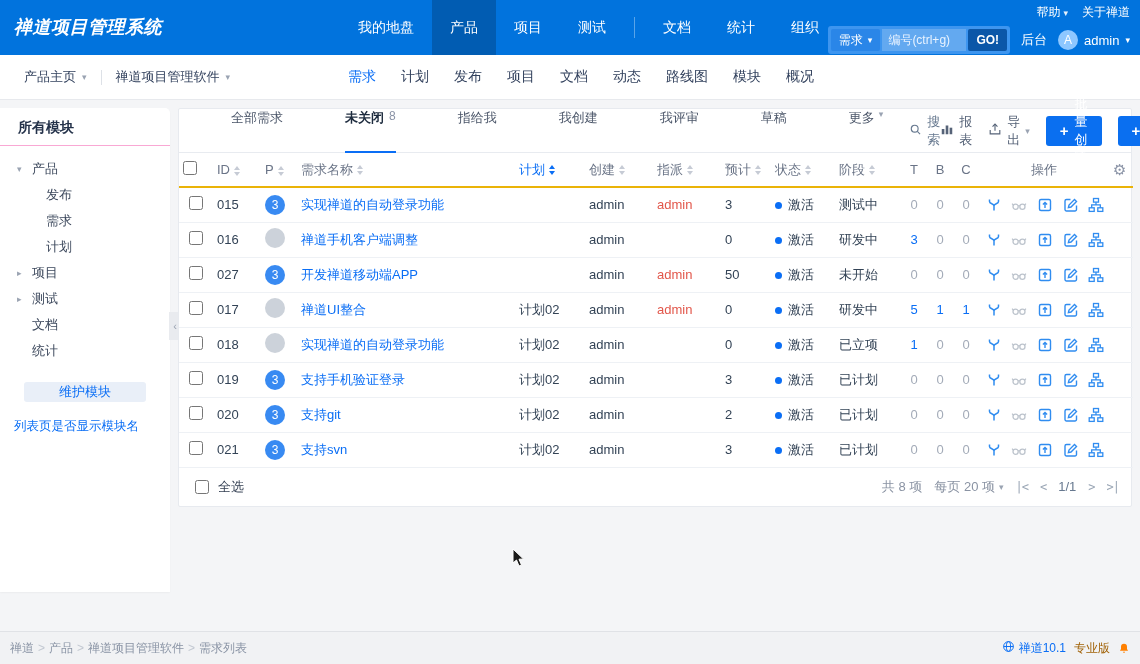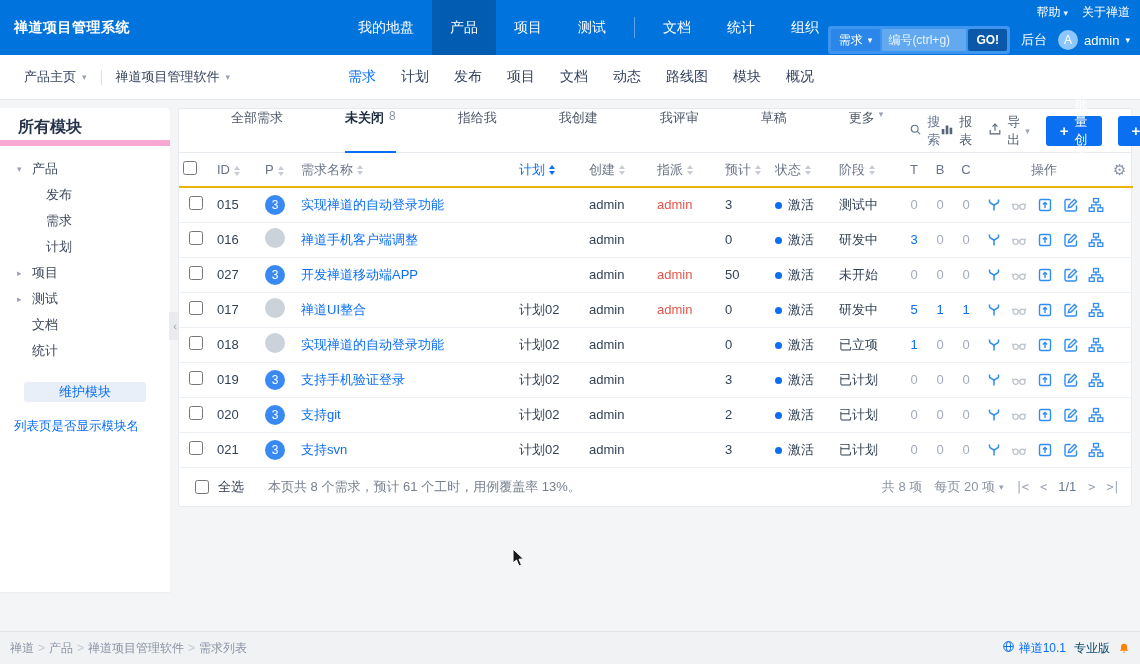--- a/index.html
+++ b/index.html
@@ -2,21 +2,21 @@
 <html><head>
 <meta charset="utf-8">
 <style>
   * { box-sizing: border-box; margin: 0; padding: 0; }
   html,body { width:1140px; height:664px; }
   body { font-family:"Liberation Sans","DejaVu Sans",sans-serif; font-size:13px; background:#f4f5f7; overflow:hidden; }
   .screen { position:relative; width:1140px; height:664px; overflow:hidden; background:#f4f5f7; }
 
   
   .topbar { position:relative; height:55px; background:#0173dd; color:#fff; display:flex; }
-  .brand { width:340px; line-height:55px; padding-left:14px; font-size:14px; font-weight:bold; letter-spacing:.5px; }
+  .brand { width:340px; line-height:55px; padding-left:14px; font-size:18px; font-weight:bold; letter-spacing:.5px;font-style:italic; }
   .mainnav { display:flex; align-items:stretch; }
   .nav-item { line-height:55px; padding:0 18px; font-size:14px; color:#fff; text-decoration:none; cursor:pointer; }
   .nav-item.active { background:#015cb2; }
   .nav-div { width:1px; background:rgba(255,255,255,.35); margin:17px 10px; }
   .top-right { position:absolute; right:10px; top:0; height:55px; text-align:right; }
   .help-links { font-size:12px; padding-top:4px; }
   .help-links a { color:#fff; margin-left:14px; text-decoration:none; }
   .help-links .caret { font-size:9px; margin-left:3px; opacity:.9; }
   .widgets { display:flex; align-items:center; gap:9px; margin-top:5px; }
   .searchgroup { display:flex; align-items:center; background:#3d95ef; padding:3px; border-radius:3px; }
@@ -38,21 +38,21 @@
   .vdiv { width:1px; height:15px; background:#dde1e7; }
   .subtabs { position:absolute; left:348px; display:flex; gap:25px; font-size:14px; }
   .subtab { color:#33425e; text-decoration:none; cursor:pointer; }
   .subtab.active { color:#0a6ef5; }
 
   
   .content { position:absolute; top:100px; left:0; right:0; bottom:24px; background:#f4f5f7; }
 
   
   .sidebar { position:absolute; left:0; top:8px; width:170px; height:484px; background:#fff; border-radius:0 5px 0 0; box-shadow:0 1px 2px rgba(0,0,0,.04); }
-  .sb-head { height:38px; line-height:38px; padding-left:18px; font-size:16px; font-weight:bold; color:#24324a; border-bottom:6px solid #f9a8d4; }
+  .sb-head { height:38px; line-height:38px; padding-left:18px; font-size:14px; font-weight:bold; color:#24324a; border-bottom:1px solid #f9a8d4; }
   .tree { padding-top:10px; }
   .node { position:relative; height:26px; line-height:26px; padding-left:32px; font-size:13px; color:#3c485c; cursor:pointer; }
   .node .tcaret { position:absolute; left:17px; color:#9aa3b2; font-size:9px; }
   .node.child { padding-left:46px; }
   .maintain-btn { display:block; margin:18px auto 0; width:122px; height:20px; background:#e9eff8; color:#0a6ef5; border:0; border-radius:3px; font-size:13px; cursor:pointer; }
   .toggle-link { display:block; margin:16px 0 0 14px; color:#0a6ef5; font-size:12.5px; text-decoration:none; }
   .collapse-handle { position:absolute; left:169px; top:212px; width:12px; height:28px; background:#e9ebef; border-radius:0 3px 3px 0; color:#9aa3b2; font-size:11px; text-align:center; line-height:28px; cursor:pointer; }
 
   
   .card { position:absolute; left:178px; top:8px; width:954px; background:#fff; border:1px solid #e7eaef; border-radius:2px; }
@@ -104,21 +104,21 @@
   .pgbtn { font-family:"DejaVu Sans Mono","Liberation Mono",monospace; font-size:12px; color:#9aa6b5; cursor:pointer; letter-spacing:-1px; }
   .page-num { color:#66788f; }
 
   
   .statusbar { position:absolute; left:0; right:0; bottom:0; height:24px; background:#f1f2f4; border-top:1px solid #e0e2e6; display:flex; align-items:center; padding:16px 10px; font-size:12px; color:#8a94a5; }
   .crumb { display:flex; align-items:center; gap:4px; }
   .crumb a { color:#8a94a5; text-decoration:none; cursor:pointer; }
   .crumb .sep { color:#c2c8d1; }
   .sb-right { margin-left:auto; display:flex; align-items:center; gap:8px; }
   .ver { color:#0a6ef5; display:flex; align-items:center; gap:4px; cursor:pointer; }
-  .edition { color:#0c4a6e; cursor:pointer; }
+  .edition { color:#a16207; cursor:pointer; }
   .bell { color:#ff8000; display:flex; align-items:center; cursor:pointer; }
 
   .cursor { position:absolute; left:512px; top:548px; pointer-events:none; z-index:99; }
 </style>
 </head>
 <body>
 
 <div class="screen">
 
   <header class="topbar">
@@ -717,21 +717,20 @@
               <td></td>
             </tr>
           </tbody>
       </table>
 
       <div class="tfoot">
         <label class="selall">
           <input type="checkbox" style="">
           <span>全选</span>
         </label>
-        <span class="summary">本页共 8 个需求，预计 61 个工时，用例覆盖率 13%。</span>
         <div class="pager">
           <span>共 8 项</span>
           <span class="perpage">
             <span>每页 20 项</span>
             <span class="caret">▾</span>
           </span>
           <span class="pgbtn">|&lt;</span>
           <span class="pgbtn">&lt;</span>
           <span class="page-num">1/1</span>
           <span class="pgbtn">&gt;</span>

